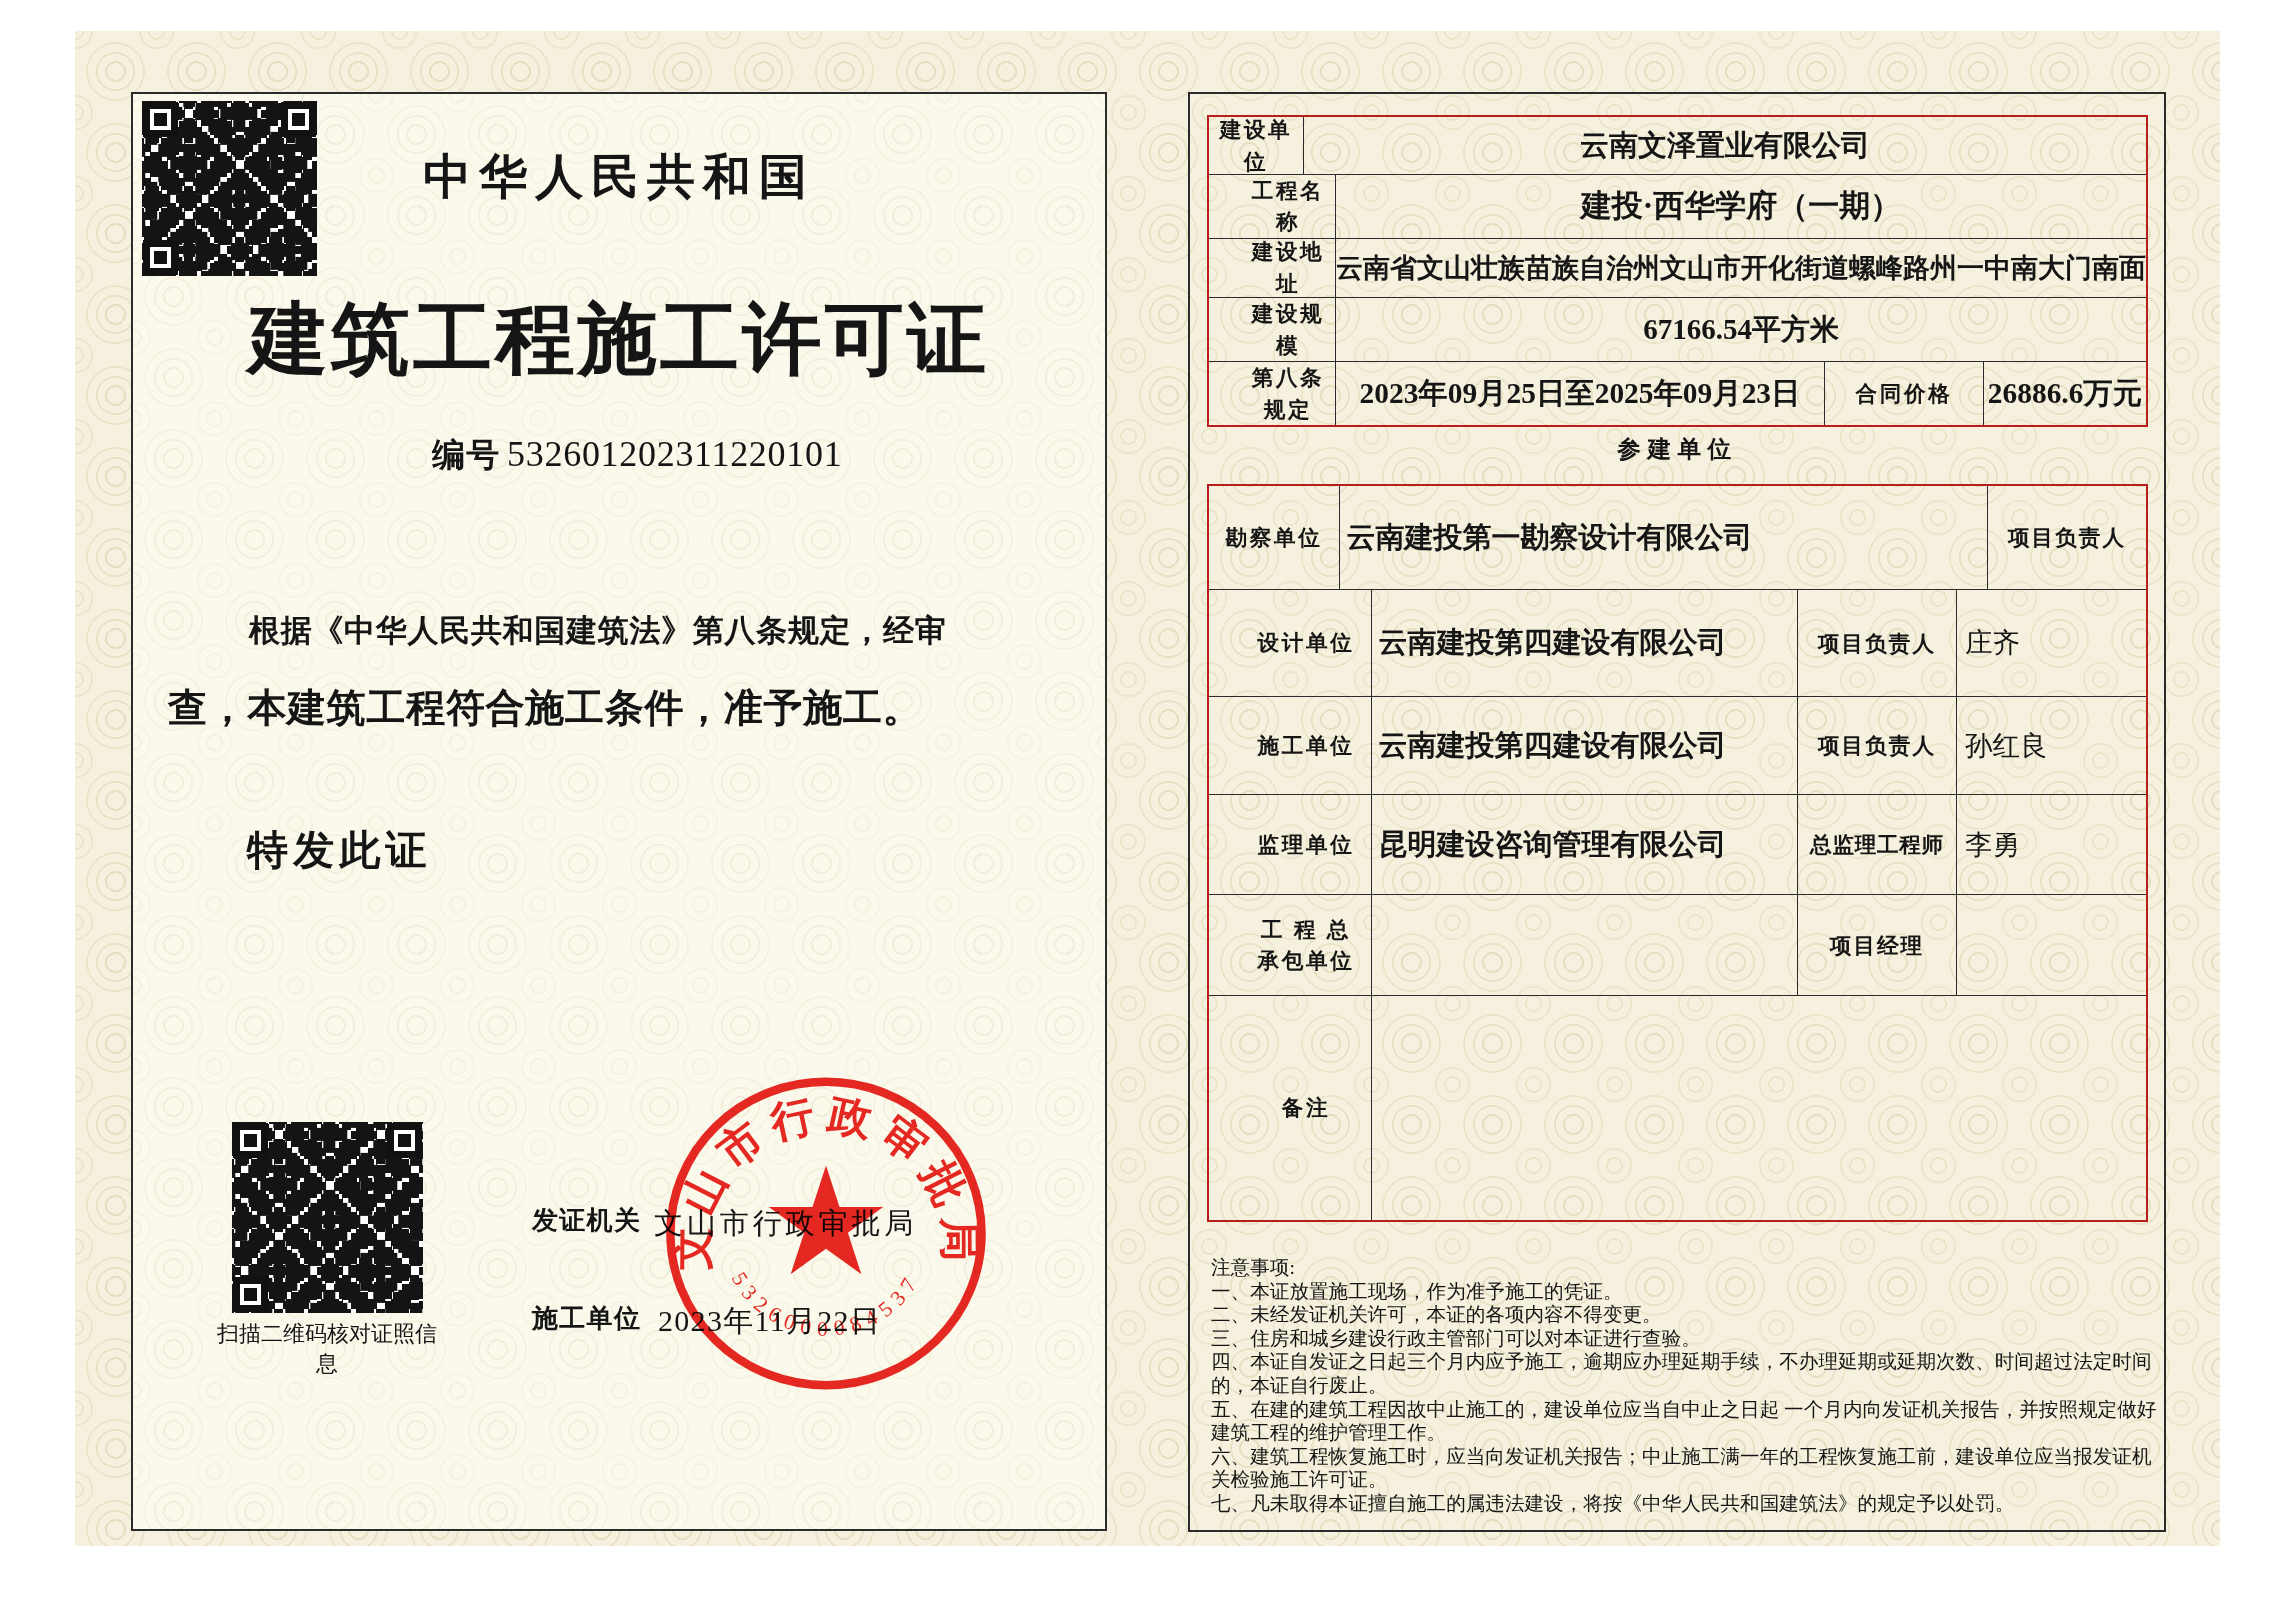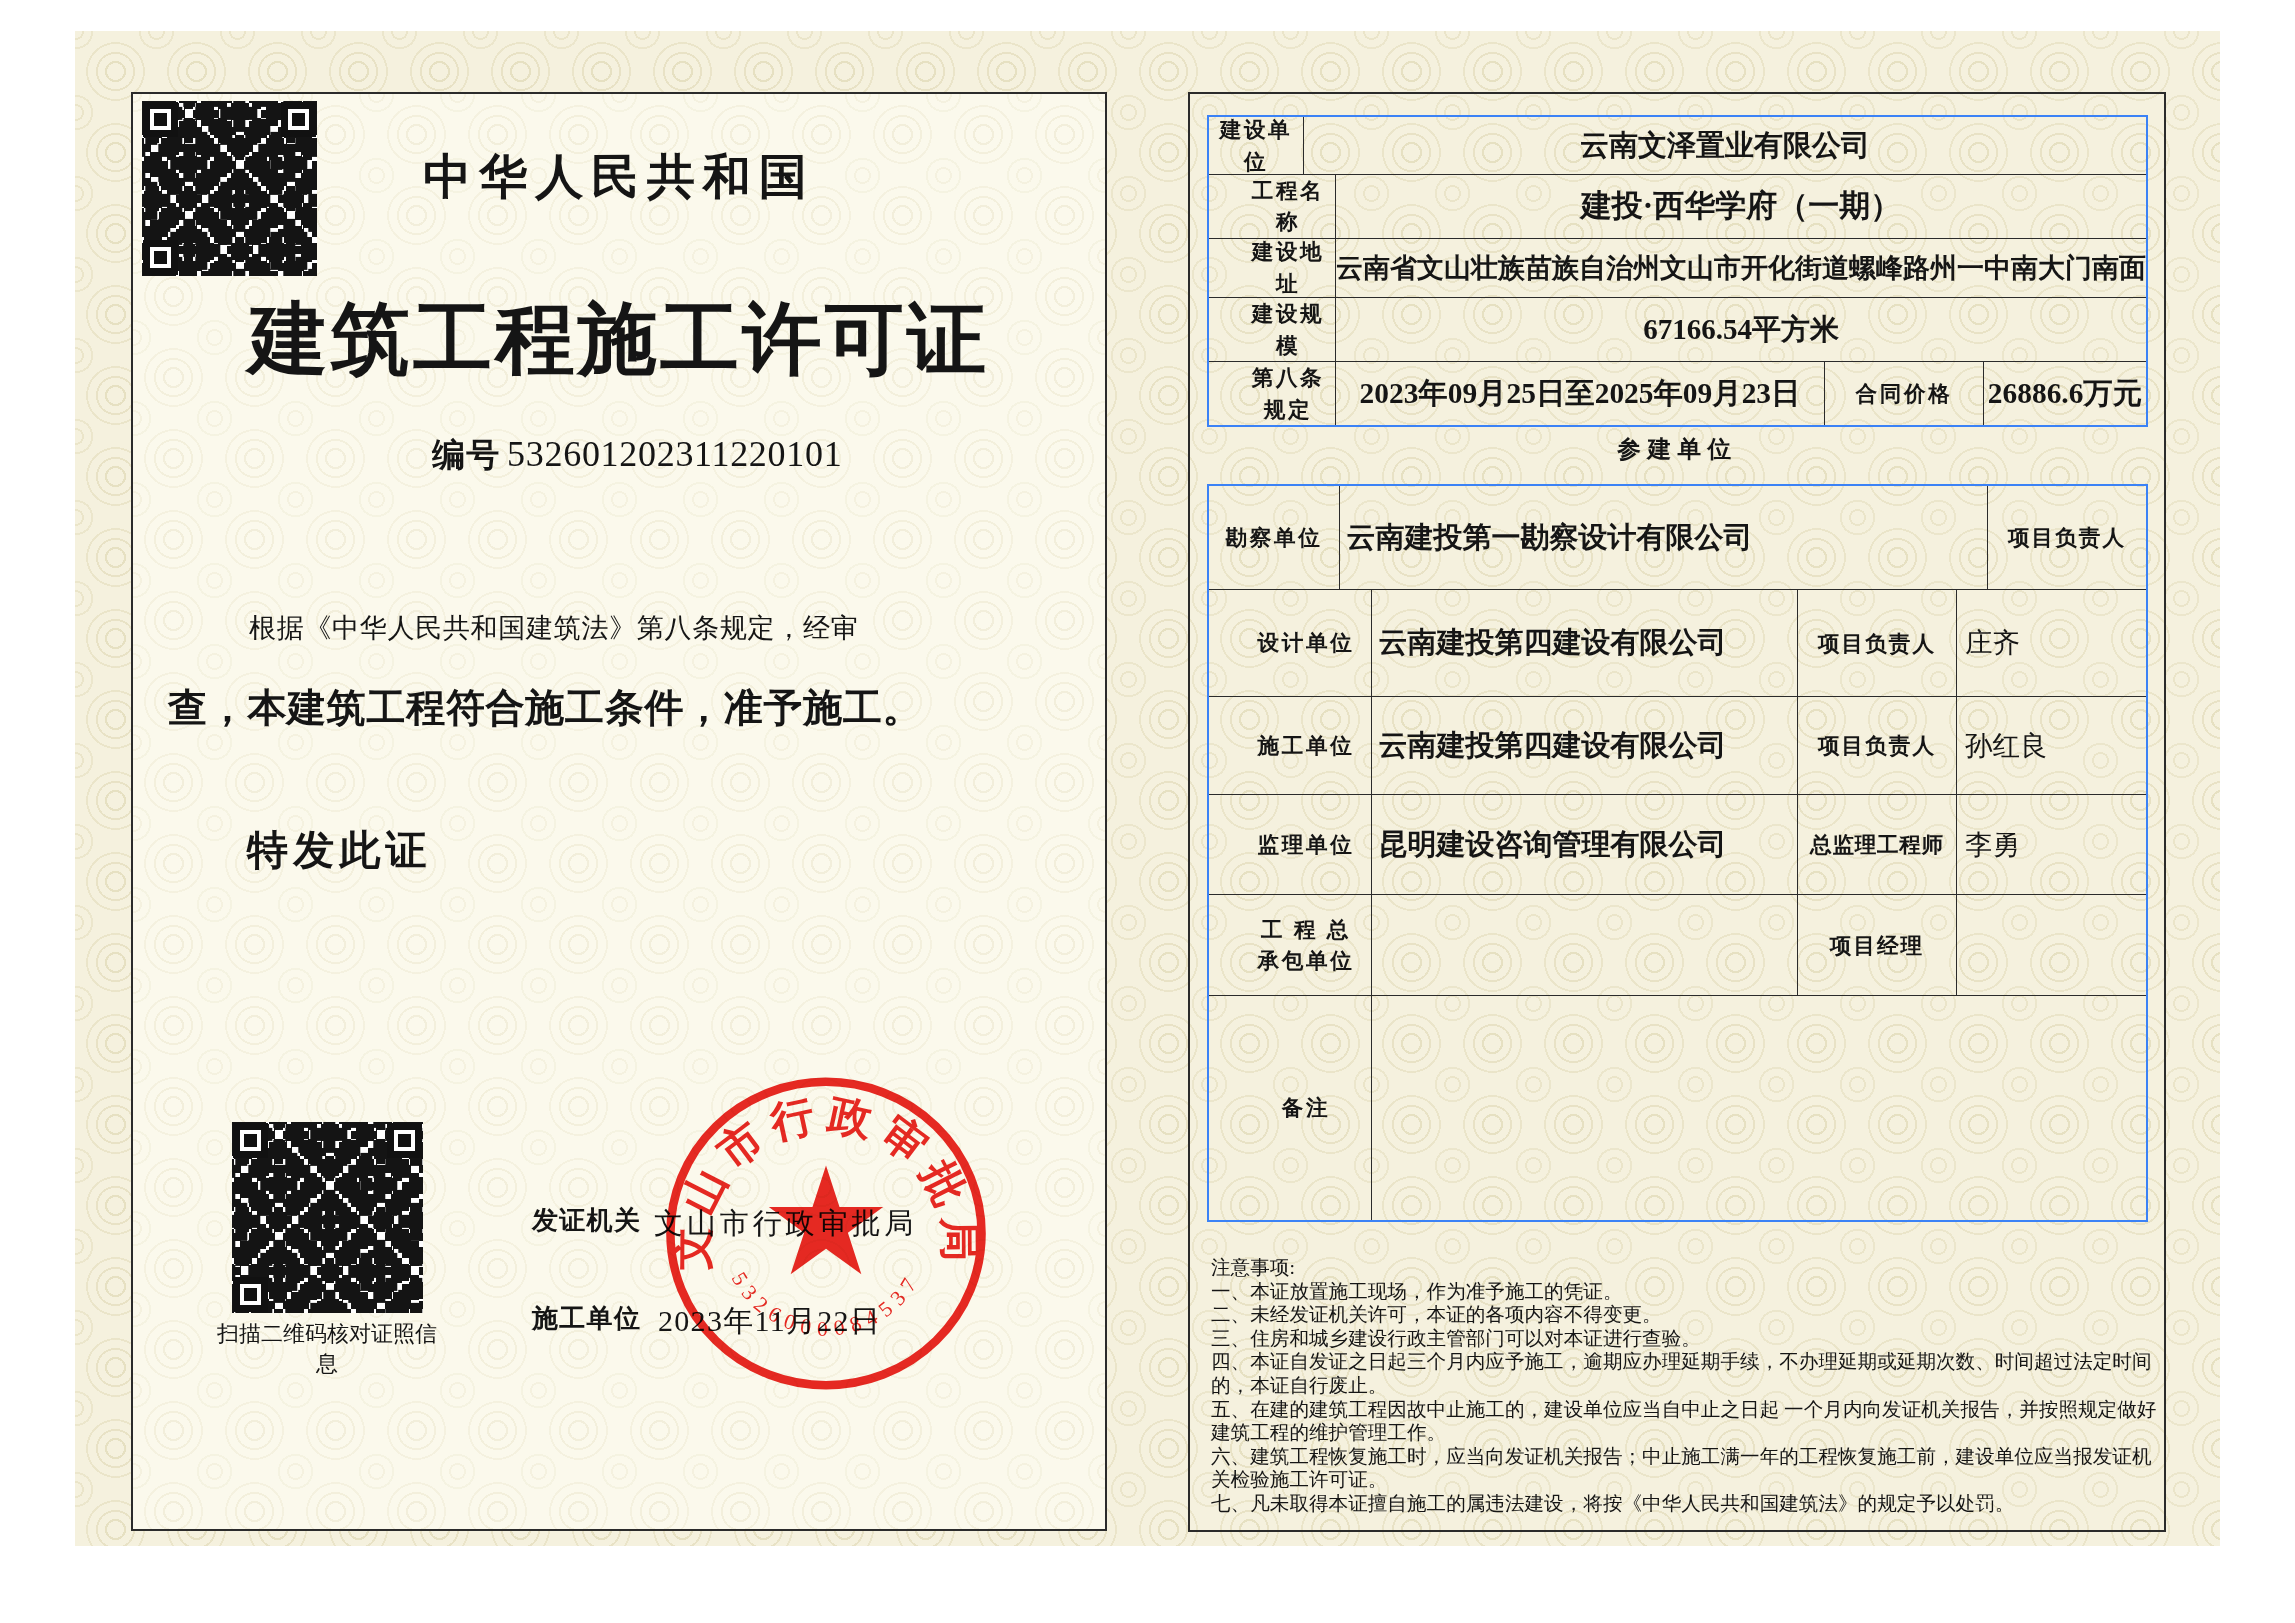--- a/index.html
+++ b/index.html
@@ -26,21 +26,21 @@
 
   .abs{position:absolute;}
   .serif{font-family:"Liberation Serif",serif;}
 
   
   .country{left:131px;top:145px;width:976px;text-align:center;font-size:48px;font-weight:bold;letter-spacing:7.9px;}
   .cert-title{left:131px;top:287px;width:976px;text-align:center;font-size:79px;font-weight:bold;letter-spacing:3.3px;font-family:"Liberation Serif",serif;}
   .number-line{left:432px;top:433px;display:flex;align-items:baseline;}
   .number-label{font-size:33px;font-weight:bold;letter-spacing:1.3px;}
   .number-value{font-size:36px;font-family:"Liberation Serif",serif;margin-left:6.5px;letter-spacing:0.7px;}
-  .body1{left:249px;top:610px;font-size:27px;font-weight:normal;font-family:"Liberation Serif",serif;letter-spacing:0.7px;white-space:nowrap;}
+  .body1{left:249px;top:610px;font-size:31px;font-weight:bold;font-family:"Liberation Serif",serif;letter-spacing:0.7px;white-space:nowrap;}
   .body2{left:168px;top:681px;font-size:39px;font-weight:bold;font-family:"Liberation Serif",serif;letter-spacing:0.7px;white-space:nowrap;}
   .grant{left:247px;top:823px;font-size:41px;font-weight:bold;font-family:"Liberation Serif",serif;letter-spacing:5.2px;}
   .issuer-label{left:532px;top:1203px;font-size:26px;font-weight:bold;letter-spacing:1.3px;}
   .issuer-value{left:654px;top:1204px;font-size:29px;font-family:"Liberation Serif",serif;letter-spacing:3.9px;}
   .date-label{left:532px;top:1301px;font-size:26px;font-weight:bold;letter-spacing:1.3px;}
   .date-value{left:658px;top:1301px;font-size:30px;font-family:"Liberation Serif",serif;letter-spacing:1.3px;}
   .qr-caption{left:216px;top:1319px;width:222px;text-align:center;font-size:22px;}
 
   
   .qr{background:
@@ -48,21 +48,21 @@
       repeating-conic-gradient(rgba(0,0,0,0) 0% 25%, #141414 0% 50%) 3.3px 5.9px/25px 25px,
       repeating-conic-gradient(#141414 0% 25%, rgba(0,0,0,0) 0% 50%) 2px 2px/35px 35px,
       #ffffff;}
   .qr-top{left:142px;top:101px;width:175px;height:175px;}
   .qr-bottom{left:232px;top:1122px;width:191px;height:191px;}
   .finder{position:absolute;width:35px;height:35px;border:7.2px solid #111;background:#fff;box-sizing:border-box;}
   .finder > div{position:absolute;left:3.9px;top:3.9px;width:13px;height:13px;background:#111;}
   .f-tl{left:1.3px;top:1.3px;} .f-tr{right:1.3px;top:1.3px;} .f-bl{left:1.3px;bottom:1.3px;}
 
   
-  .tbl{position:absolute;border:2px solid #3b82f6;box-sizing:border-box;background:transparent;}
+  .tbl{position:absolute;border:2px solid #b91c1c;box-sizing:border-box;background:transparent;}
   .tbl1{left:1207px;top:115px;width:941px;height:312px;display:flex;flex-direction:column;}
   .tbl2{left:1207px;top:484px;width:941px;height:738px;display:flex;flex-direction:column;}
   .trow{display:flex;box-sizing:border-box;}
   .trow + .trow{border-top:1.3px solid #2b2b2b;padding-left:32px;}
   .tcell{box-sizing:border-box;display:flex;align-items:center;justify-content:center;overflow:hidden;}
   .tcell + .tcell{border-left:1.3px solid #2b2b2b;}
   .tbl1 .trow:nth-child(1){height:57px;}
   .tbl1 .trow:nth-child(2){height:65px;}
   .tbl1 .trow:nth-child(3){height:59px;}
   .tbl1 .trow:nth-child(4){height:82px;}

